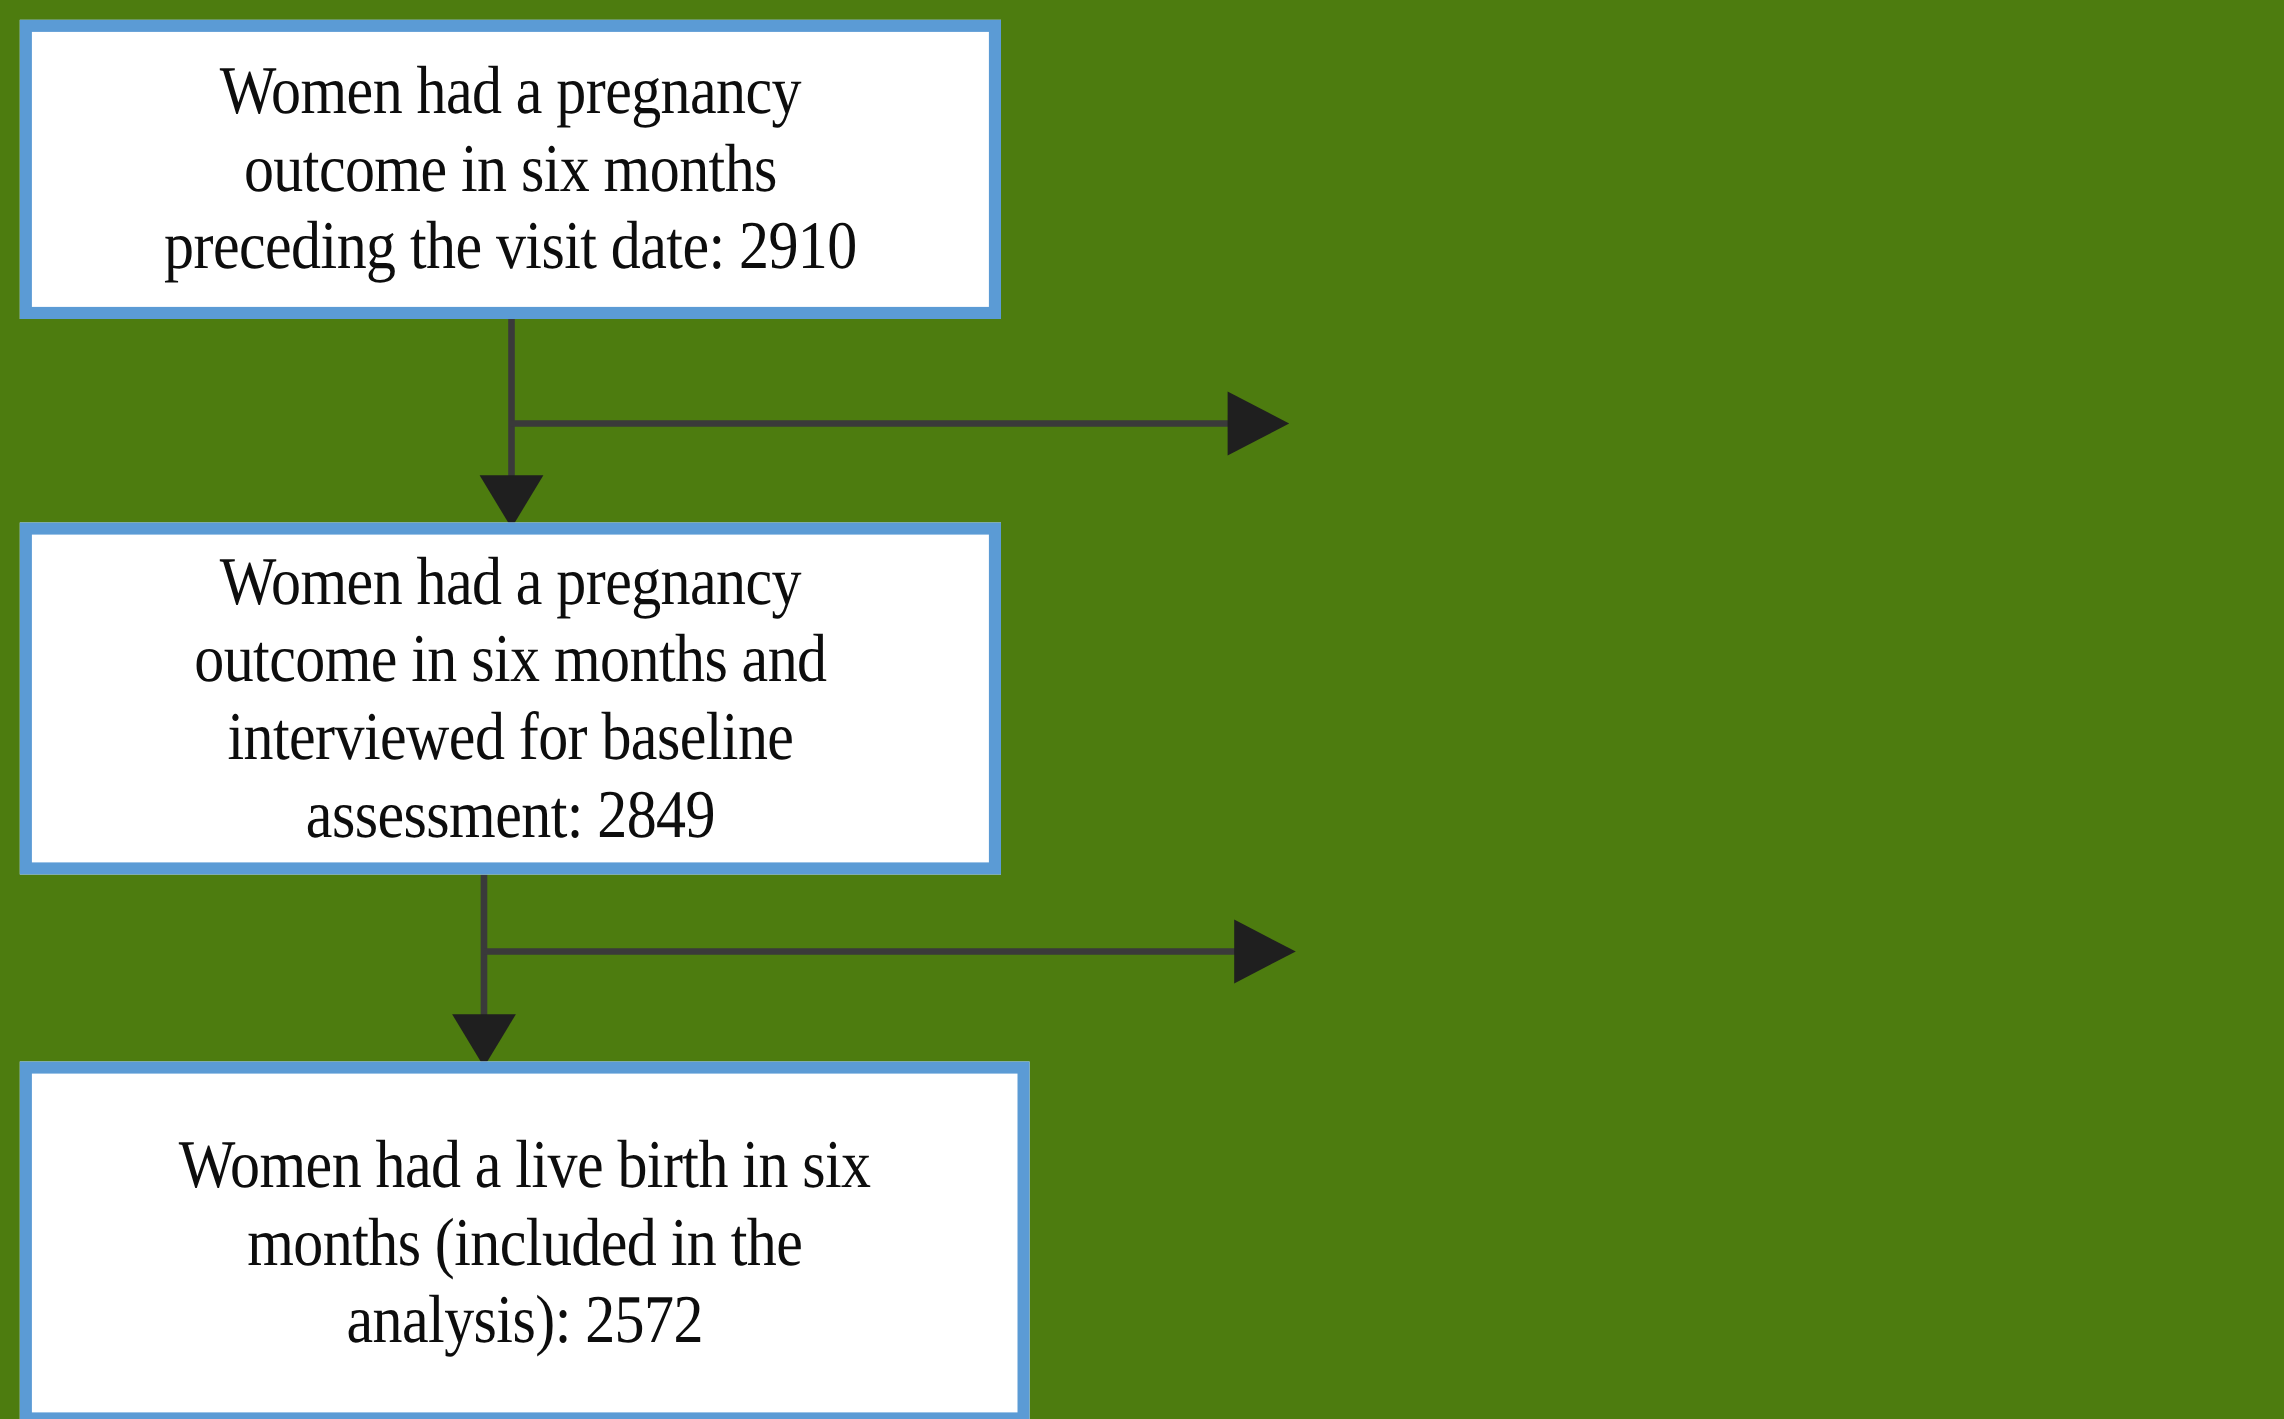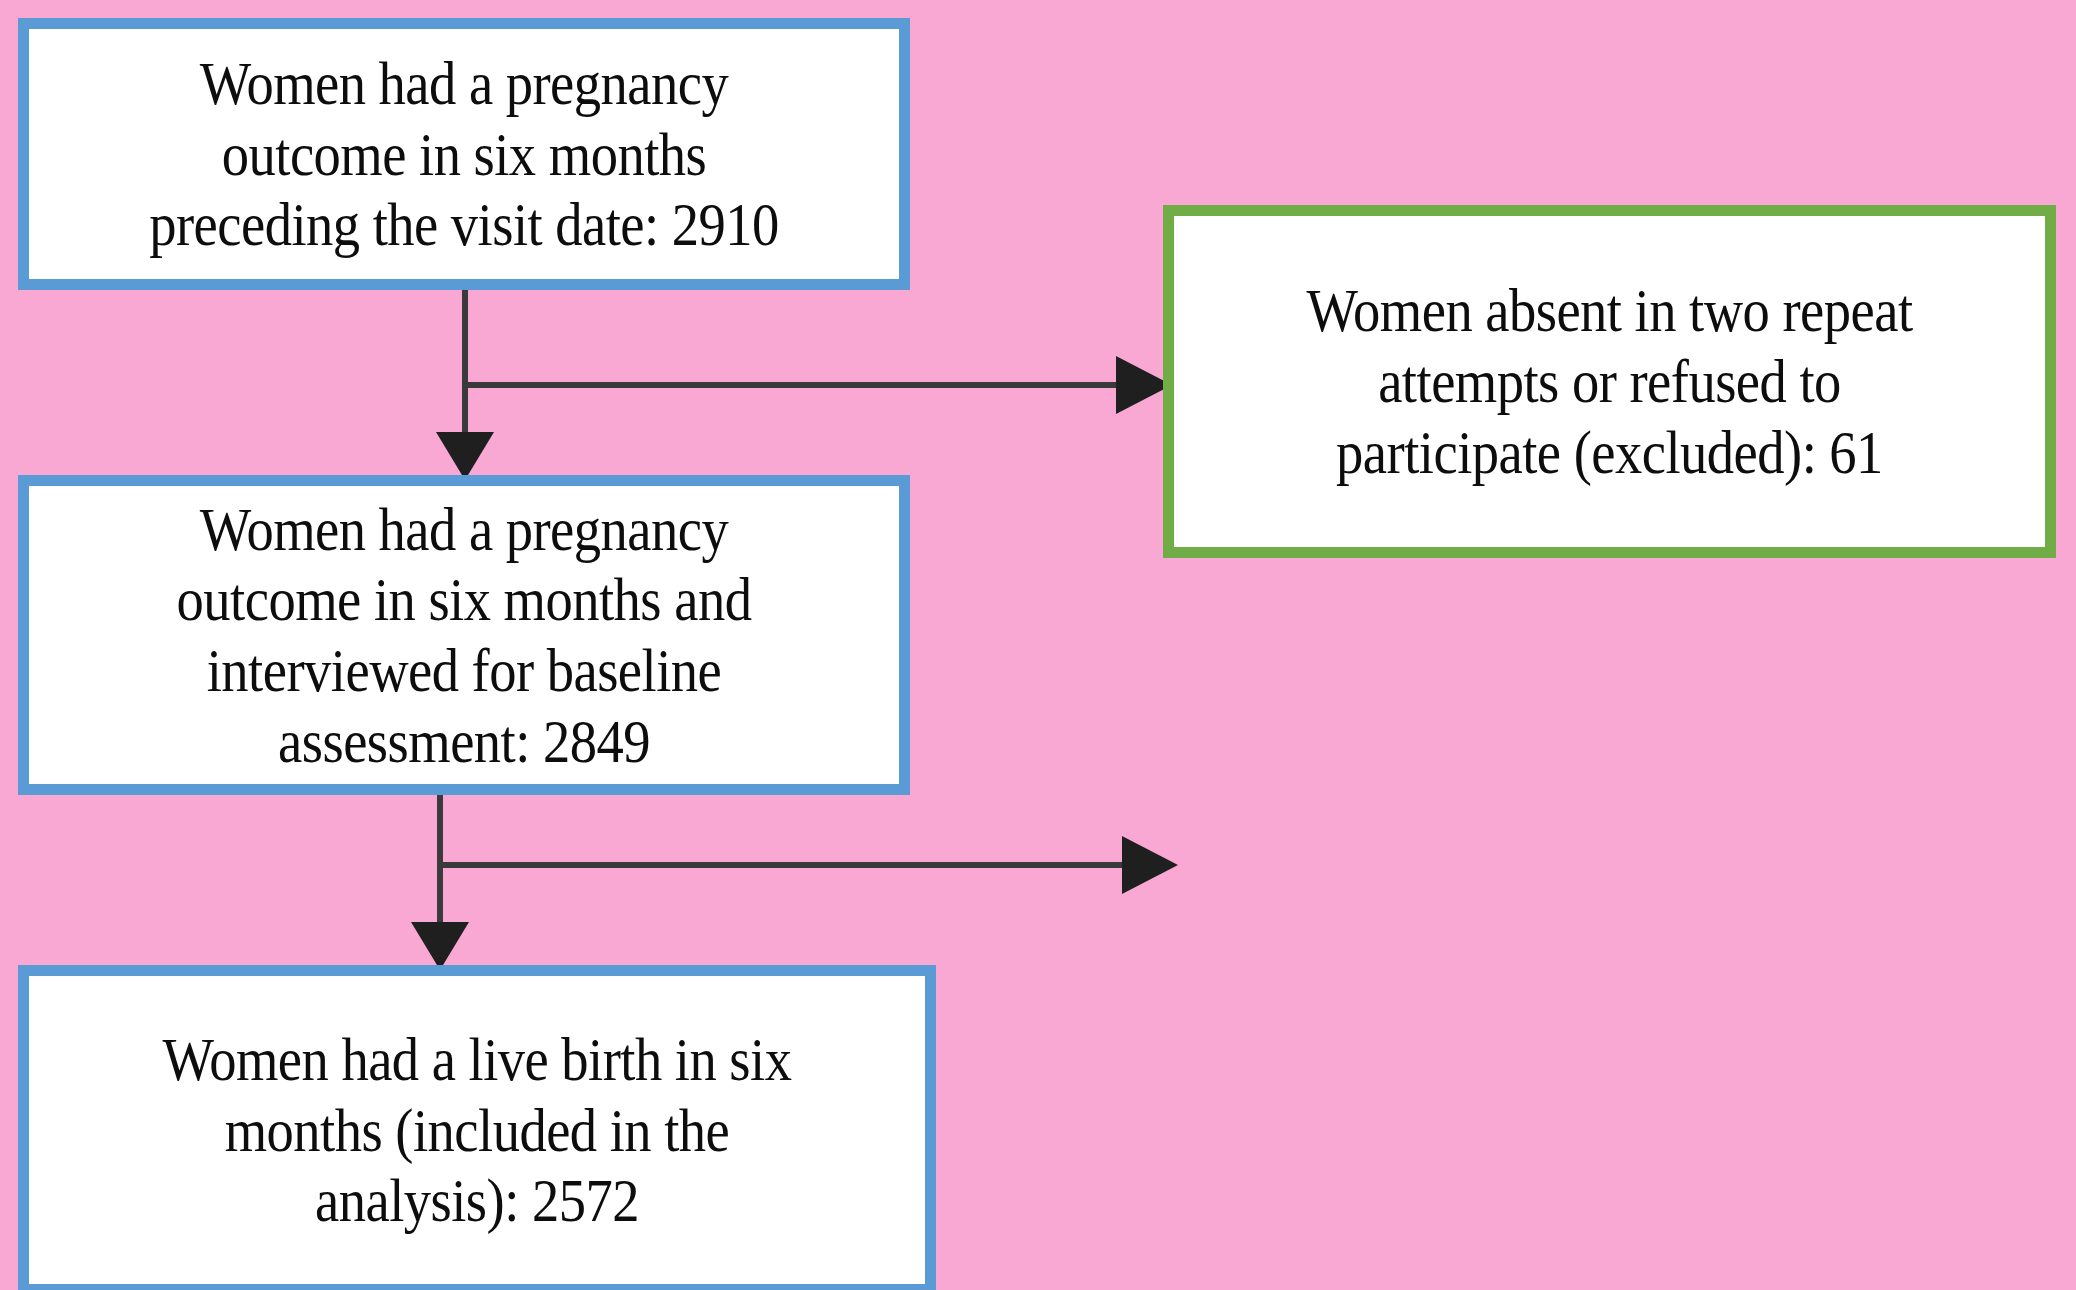--- a/index.html
+++ b/index.html
@@ -5,21 +5,21 @@
 <style>
   html, body {
     margin: 0;
     padding: 0;
     background: #ffffff;
   }
   #canvas {
     position: relative;
     width: 2076px;
     height: 1290px;
-    background: #f9a8d4;
+    background: #4d7c0f;
     overflow: hidden;
     font-family: "Liberation Serif", "DejaVu Serif", serif;
   }
 
   
   .flow-box {
     position: absolute;
     box-sizing: border-box;
     background: #ffffff;
     display: flex;
@@ -107,27 +107,20 @@
   </svg>
 
   <div class="flow-box blue" id="box-eligible">
     <div class="inner">
       <span class="box-text">Women had a pregnancy
 outcome in six months
 preceding the visit date: 2910</span>
     </div>
   </div>
 
-  <div class="flow-box green" id="box-excl-absent">
-    <div class="inner">
-      <span class="box-text">Women absent in two repeat
-attempts or refused to
-participate (excluded):  61</span>
-    </div>
-  </div>
 
   <div class="flow-box blue" id="box-baseline">
     <div class="inner">
       <span class="box-text">Women had a pregnancy
 outcome in six months and
 interviewed for baseline
 assessment: 2849</span>
     </div>
   </div>
 

